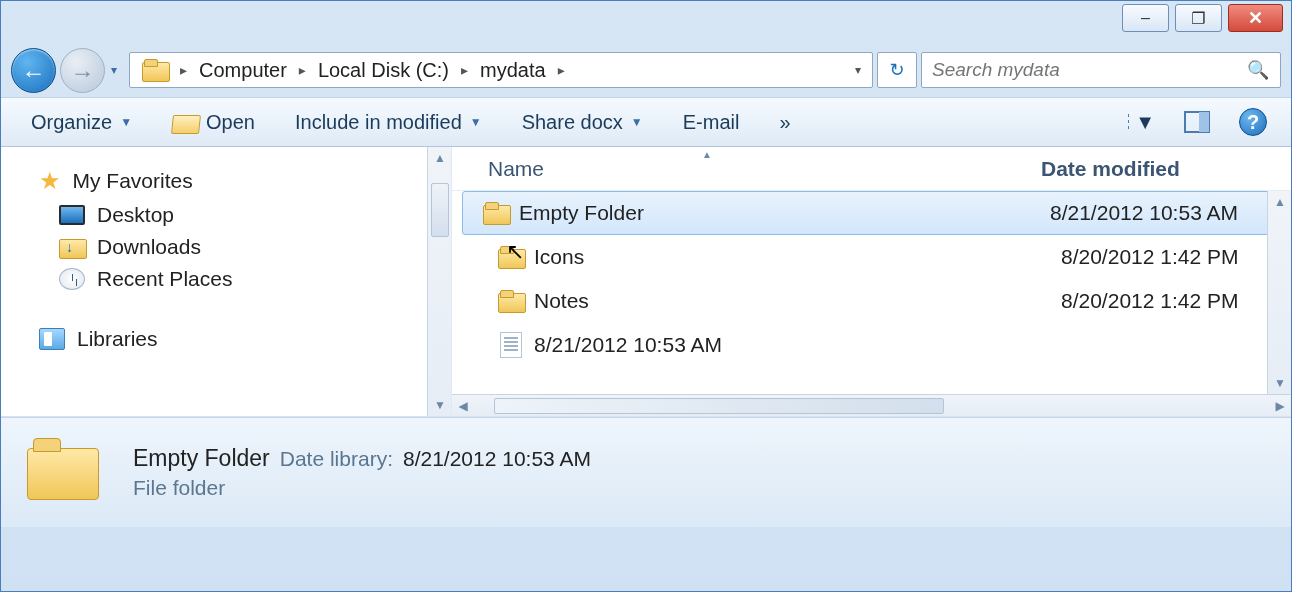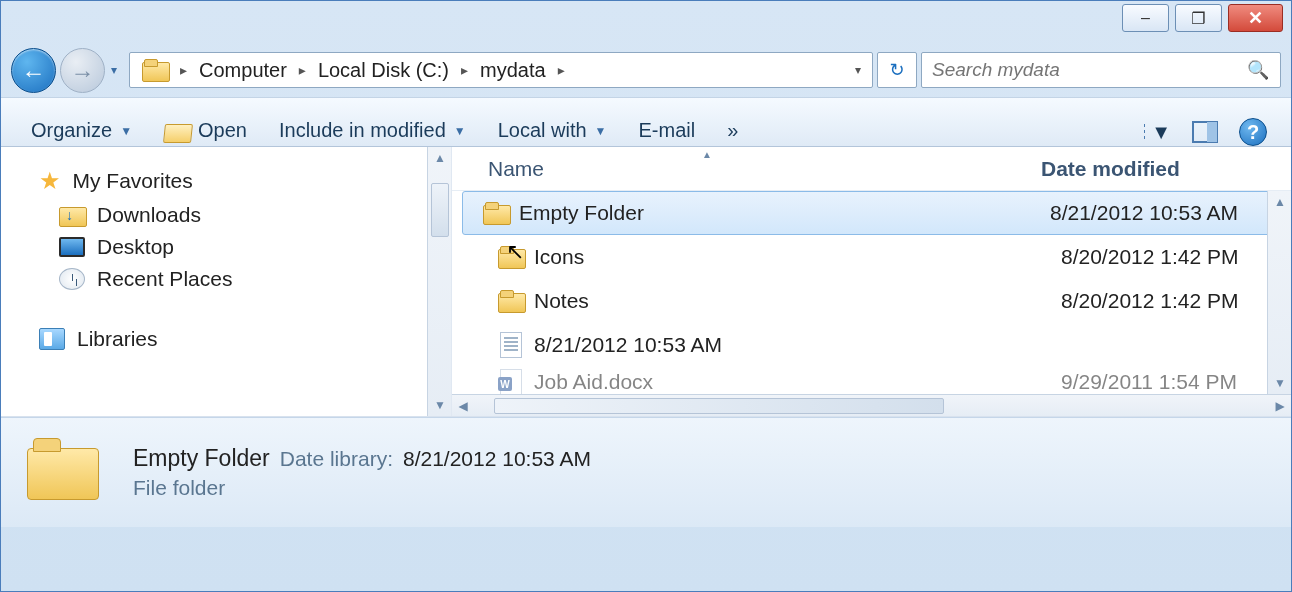--- a/index.html
+++ b/index.html
@@ -63,21 +63,21 @@
     width: 360px; height: 36px; border: 1px solid #8ea8c2; background:#fff;
     display:flex; align-items:center; padding:0 10px; border-radius:2px;
   }
   .searchbox input { flex:1; border:none; outline:none; font-size:19px; font-style:italic; color:#7a8fa6; background:transparent;}
   .searchbox .mag { color:#1b6fbf; font-size:18px; cursor:pointer; }
 
   
   .toolbar {
     height: 50px; background: linear-gradient(to bottom, #f5faff, #dfeaf6);
     border-top: 1px solid #c3d4e6; border-bottom: 1px solid #b3c5da;
-    display:flex; align-items:flex-end; gap: 20px; padding: 0 24px;
+    display:flex; align-items:center; gap: 28px; padding: 0 24px;
     font-size: 20px; color:#1b3b5a;
   }
   .toolitem { display:flex; align-items:center; gap:8px; cursor:pointer; padding:4px 6px; }
   .toolitem .tri { font-size:12px; color:#3b6ea5; }
   .spacer { flex:1; }
   .iconbtn { width:28px; height:28px; display:flex; align-items:center; justify-content:center; cursor:pointer; }
   .helpbtn { width:28px; height:28px; border-radius:50%; background: radial-gradient(circle at 35% 30%, #6fb8ef, #1b6fbf); color:#fff; font-weight:bold; display:flex;align-items:center;justify-content:center;cursor:pointer; border:1px solid #0a4e8c;}
   .panesbtn svg { display:block; }
   .viewbtn { display:flex; align-items:center; gap:6px; }
 
@@ -239,21 +239,21 @@
       </div>
     <div class="toolitem">
         <span class="folder-open"></span>
         <span>Open</span>
       </div>
     <div class="toolitem">
         <span>Include in modified</span>
         <span class="tri">▼</span>
       </div>
     <div class="toolitem">
-        <span>Local with</span>
+        <span>Share docx</span>
         <span class="tri">▼</span>
       </div>
     <div class="toolitem">
         <span>E-mail</span>
       </div>
     <div class="toolitem">
         <span>»</span>
       </div>
     <div class="spacer"></div>
     <div class="iconbtn viewbtn">
@@ -280,26 +280,26 @@
 
   <div class="body">
 
     <div class="navpane">
       <div class="navgroup">
         <div class="navitem">
             <span class="star-icon">★</span>
             <span>My Favorites</span>
           </div>
         <div class="navitem sub">
+            <span class="desktop-icon"></span>
+            <span>Desktop</span>
+          </div>
+        <div class="navitem sub">
             <span class="dl-icon"></span>
             <span>Downloads</span>
-          </div>
-        <div class="navitem sub">
-            <span class="desktop-icon"></span>
-            <span>Desktop</span>
           </div>
         <div class="navitem sub">
             <span class="recent-icon"></span>
             <span>Recent Places</span>
           </div>
       </div>
       <div class="navgroup">
         <div class="navitem">
             <span class="library-icon"></span>
             <span>Libraries</span>
@@ -339,27 +339,20 @@
             </span>
           <span class="nm">Notes</span>
           <span class="dt">8/20/2012 1:42 PM</span>
         </div>
         <div class="row">
           <span class="ic">
               <span class="txt-icon"></span>
             </span>
           <span class="dt">8/21/2012 10:53 AM</span>
         </div>
-        <div class="row" style="opacity:.55; height:30px;">
-          <span class="ic">
-              <span class="docx-icon"></span>
-            </span>
-          <span class="nm">Job Aid.docx</span>
-          <span class="dt">9/29/2011 1:54 PM</span>
-        </div>
         <span class="cursor-arrow">↖</span>
       </div>
       <div class="hscroll">
         <div class="arrow left">◀</div>
         <div class="thumb"></div>
         <div class="arrow right">▶</div>
       </div>
       <div class="vscroll">
         <div class="arrow up">▲</div>
         <div class="arrow down">▼</div>

